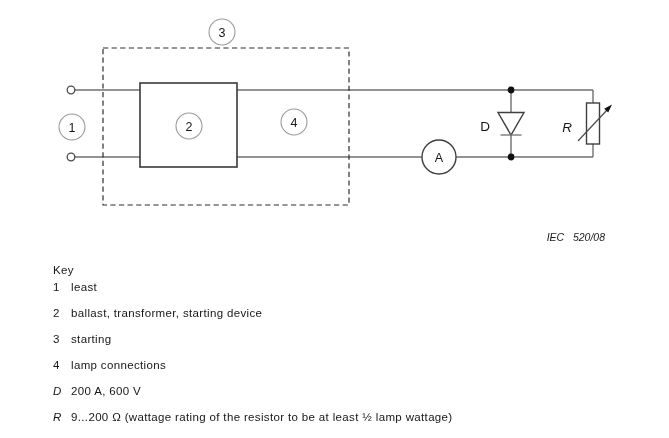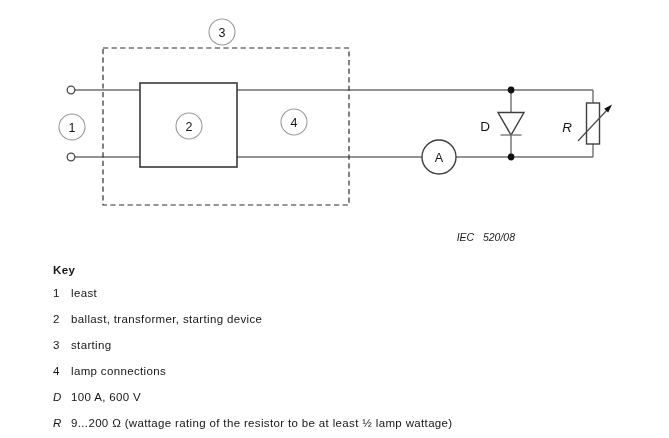--- a/index.html
+++ b/index.html
@@ -14,26 +14,26 @@
   .box    { stroke:#3a3a3a; stroke-width:1.6; fill:#ffffff; }
   .dashed { stroke:#2e2e2e; stroke-width:1.2; fill:none; stroke-dasharray:5.2 3.4; }
   .callout{ stroke:#9b9b9b; stroke-width:1.1; fill:#ffffff; }
   .terminal{ stroke:#4a4a4a; stroke-width:1.3; fill:#ffffff; }
   .dot    { fill:#101010; stroke:none; }
   .lbl    { font-size:13.5px; }
   .num    { font-size:12.5px; text-anchor:middle; }
   .italic { font-style:italic; }
   .arrow-line { stroke:#4a4a4a; stroke-width:1.2; }
   .iec-ref {
-    position:absolute; top:231px; left:0; width:515px; text-align:right;
+    position:absolute; top:231px; left:0; width:605px; text-align:right;
     font-style:italic; font-size:10.5px; white-space:pre; color:#1c1c1c;
   }
   .key { position:absolute; left:53px; top:264px; width:600px;
          font-size:11.5px; letter-spacing:0.35px; color:#161616; }
-  .key-title { font-weight:bold; margin:0 0 9px 0; line-height:13.5px; }
+  .key-title { font-weight:normal; margin:0 0 3px 0; line-height:13.5px; }
   .key-item { display:flex; align-items:baseline; margin-bottom:12.5px; line-height:13.5px; }
   .key-sym { width:18px; flex:0 0 18px; }
   .key-sym.it { font-style:italic; }
 </style>
 </head>
 <body>
 
 <div class="page">
 
   <svg class="circuit" width="669" height="258" viewBox="0 0 669 258">
@@ -96,21 +96,21 @@
     <div class="key-item">
       <span class="key-sym">3</span>
       <span class="key-text">starting</span>
     </div>
     <div class="key-item">
       <span class="key-sym">4</span>
       <span class="key-text">lamp connections</span>
     </div>
     <div class="key-item">
       <span class="key-sym it">D</span>
-      <span class="key-text">100 A, 600 V</span>
+      <span class="key-text">200 A, 600 V</span>
     </div>
     <div class="key-item">
       <span class="key-sym it">R</span>
       <span class="key-text">9...200 Ω (wattage rating of the resistor to be at least ½  lamp wattage)</span>
     </div>
   </div>
 
 </div>
 
 </body></html>

